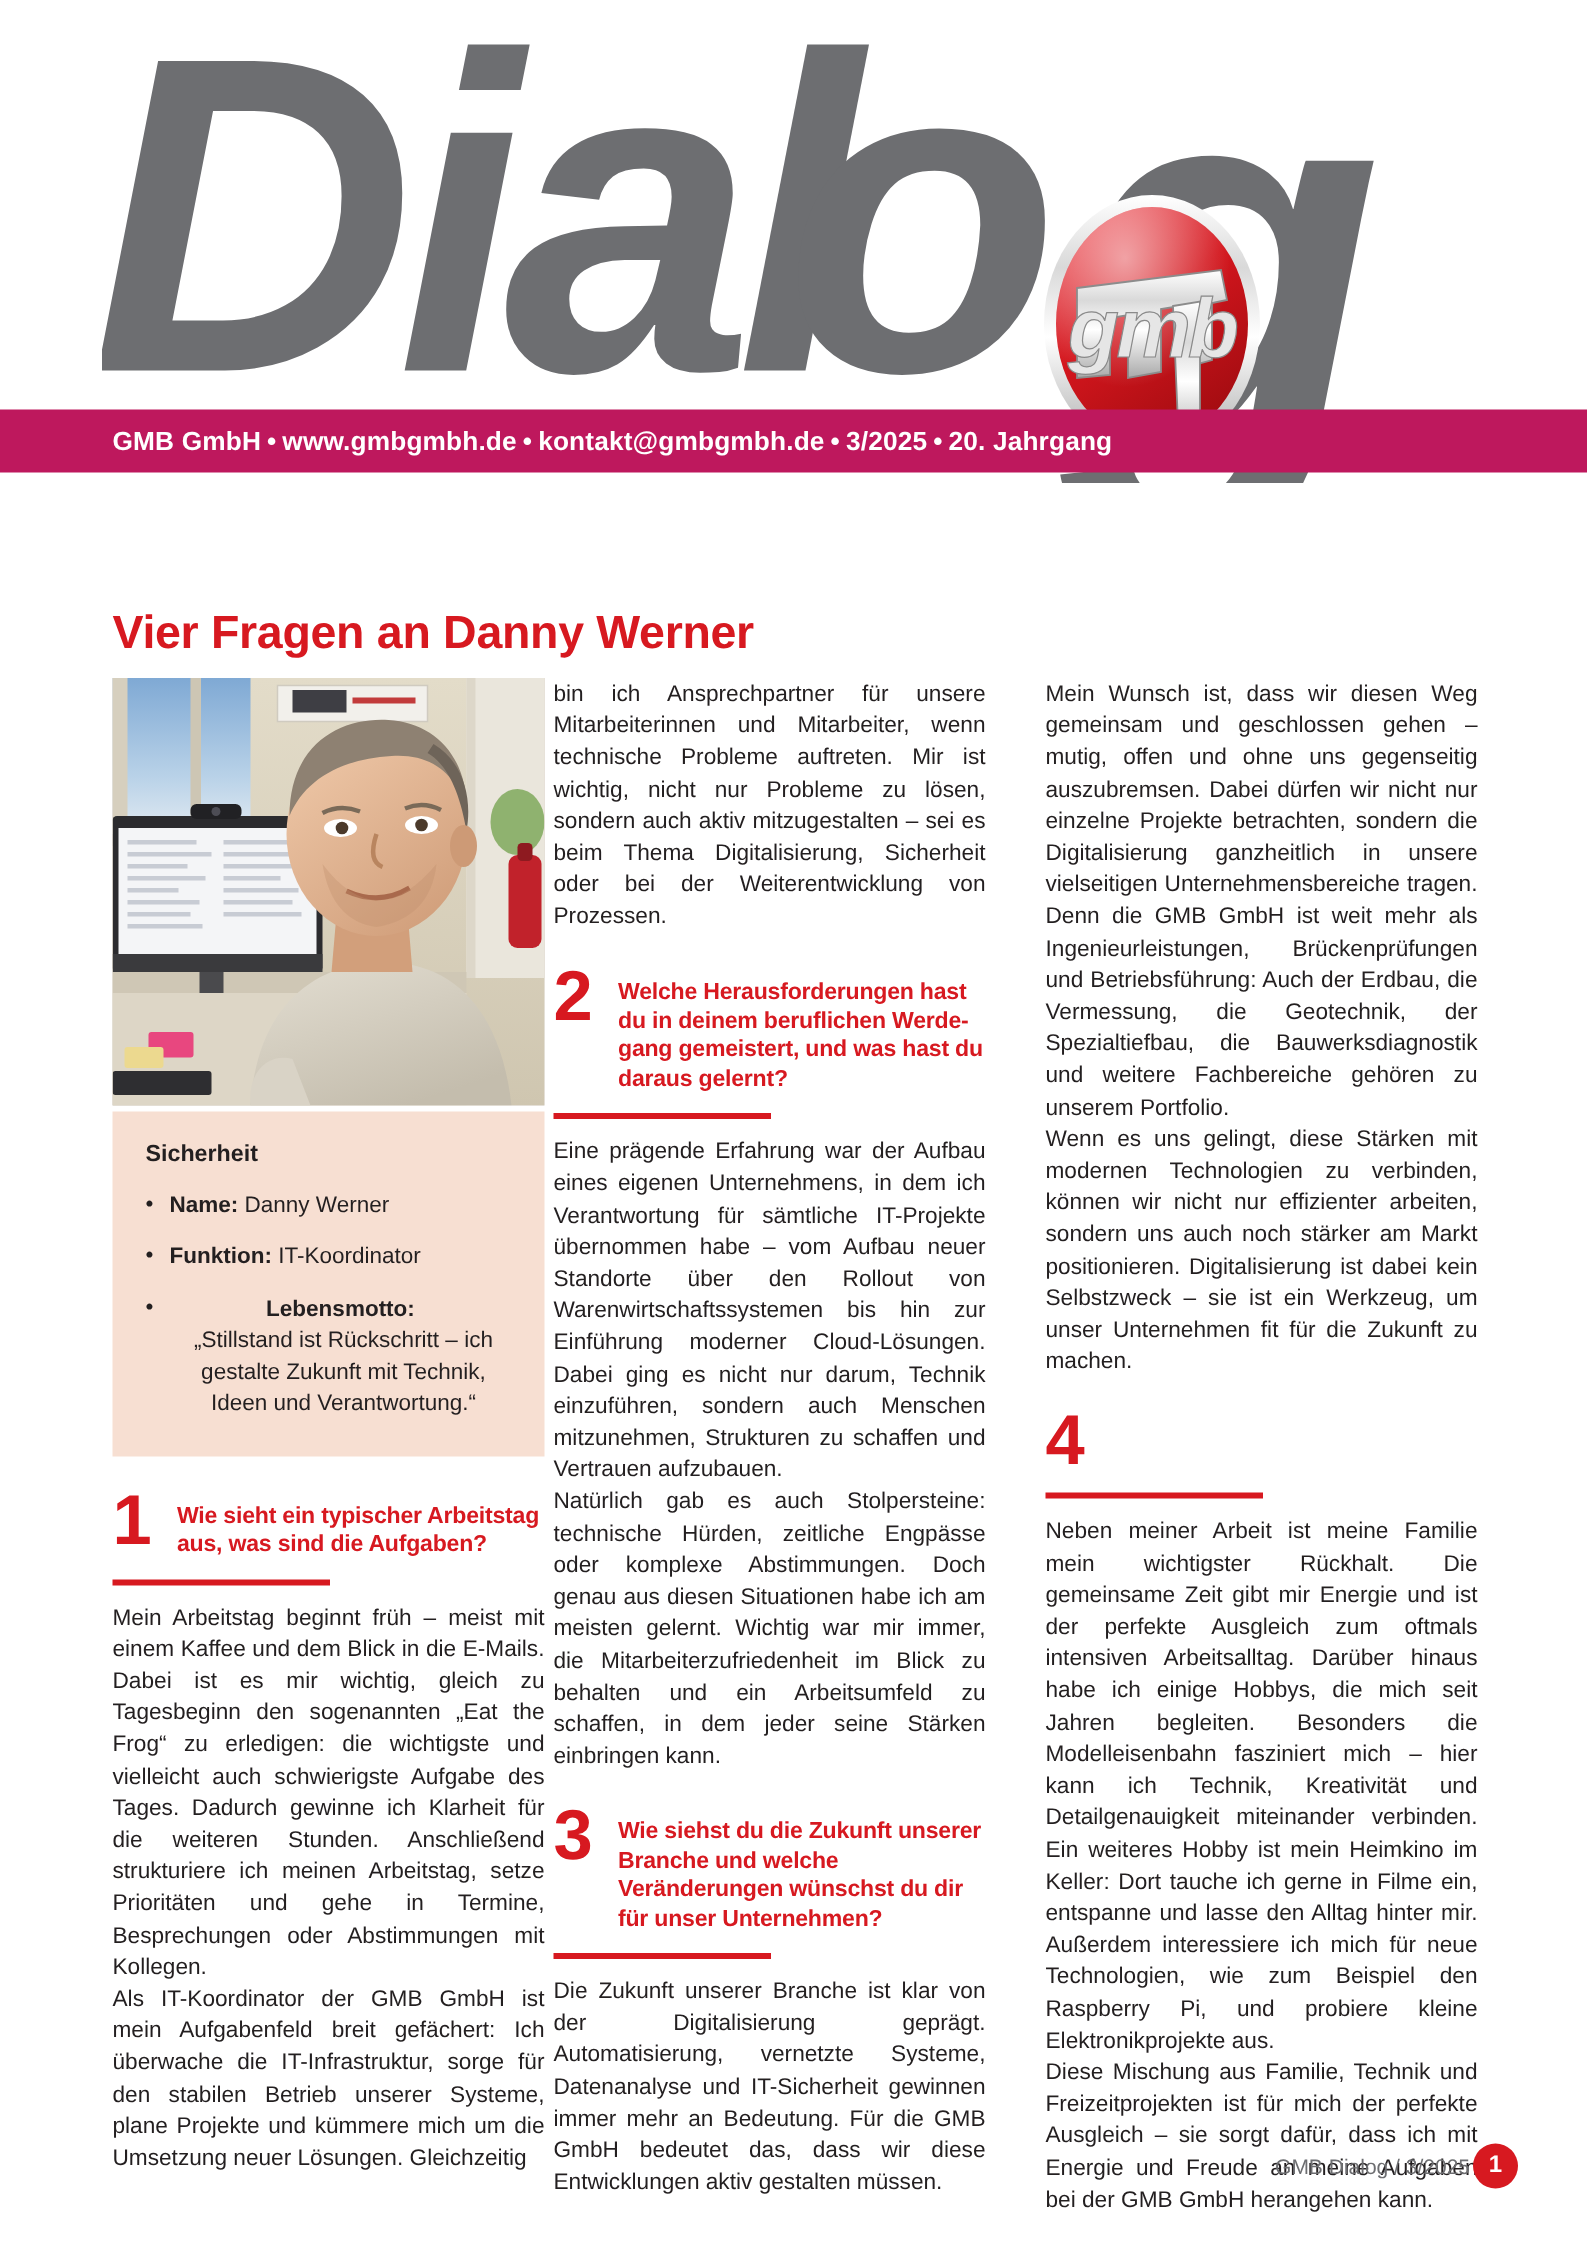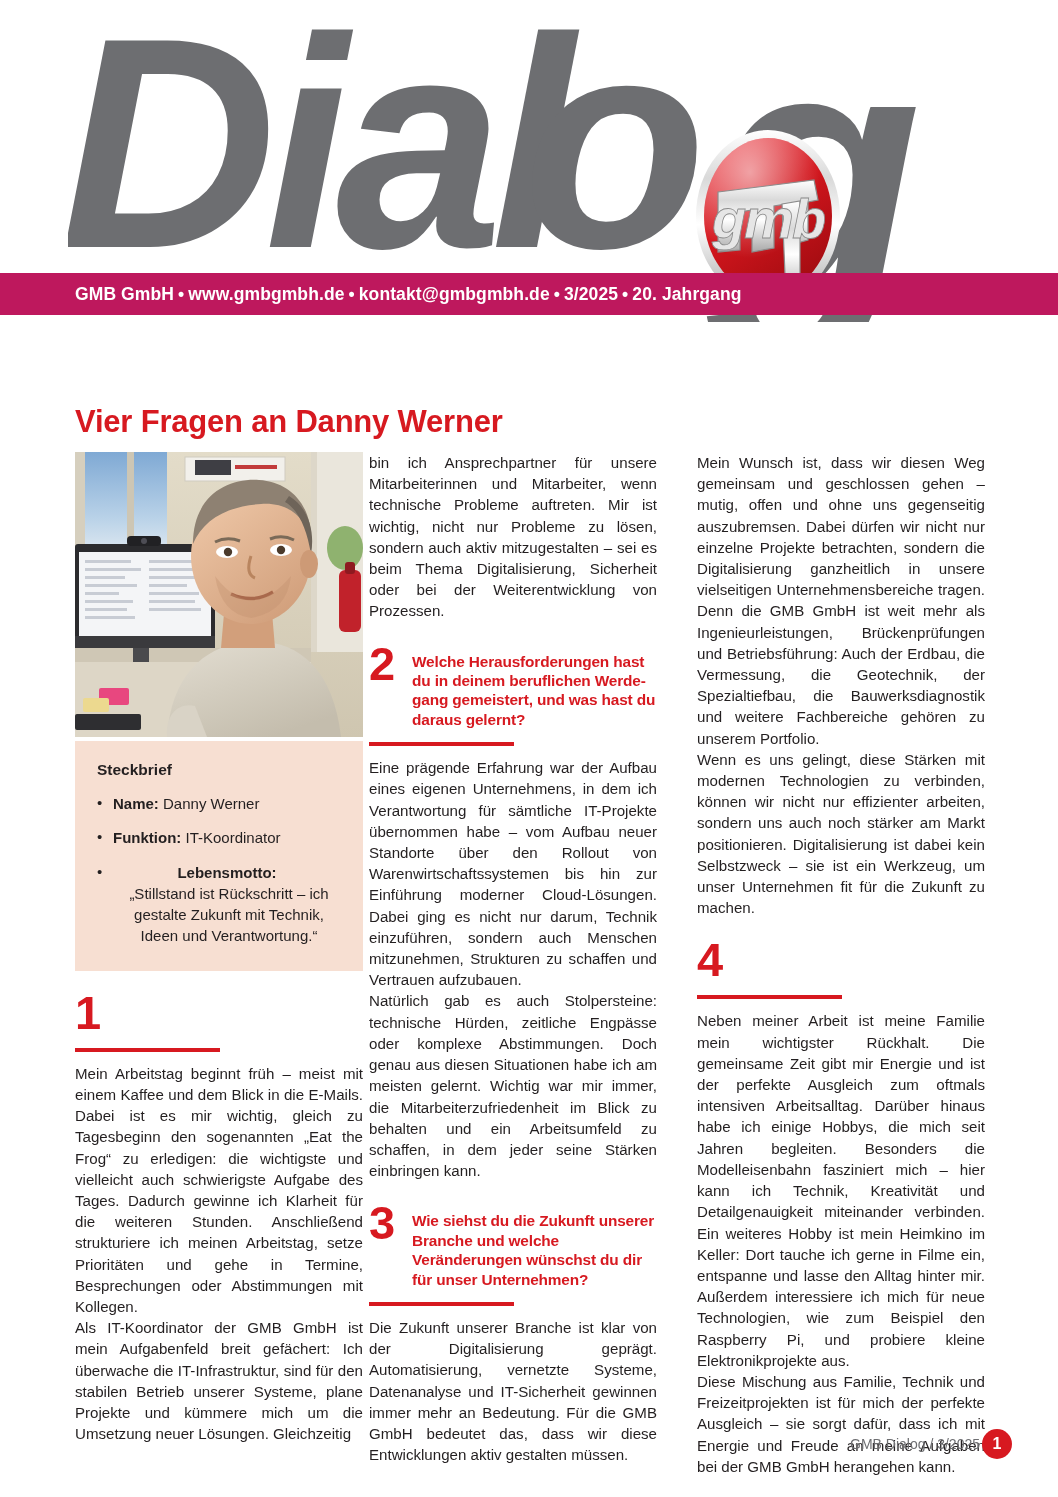--- a/index.html
+++ b/index.html
@@ -356,35 +356,36 @@
         <path d="M176 104 Q170 122 180 126" stroke="#b9855f" stroke-width="3" fill="none"></path>
         <path d="M156 142 Q178 152 198 140" stroke="#a9694c" stroke-width="3.4" fill="none"></path>
 
         <path d="M140 124 Q176 172 216 124 Q212 160 176 166 Q146 162 140 124 Z" fill="#c08f6c" opacity="0.35"></path>
 
         <path d="M92 285 C90 262 104 250 120 254 L132 285 Z" fill="#d9d3c6"></path>
       </svg>
     </div>
 
     <div class="steckbrief">
-      <h3>Steckbrief</h3>
+      <h3>Sicherheit</h3>
       <ul class="sb-list">
         <li class="sb-item"><span class="sb-label">Name:</span><span> Danny Werner</span></li>
         <li class="sb-item"><span class="sb-label">Funktion:</span><span> IT-Koordinator</span></li>
         <li class="sb-item"><span class="sb-label">Lebensmotto:</span><span class="sb-motto">„Stillstand ist Rückschritt – ich gestalte Zukunft mit Technik, Ideen und Verantwortung.“</span></li>
       </ul>
     </div>
 
     <div class="question">
       <span class="q-number">1</span>
+      <div class="q-text">Wie sieht ein typischer Arbeits­tag aus, was sind die Aufgaben?</div>
     </div>
     <div class="q-rule"></div>
     <div class="body-text">
       <p>Mein Arbeitstag beginnt früh – meist mit einem Kaffee und dem Blick in die E-Mails. Dabei ist es mir wichtig, gleich zu Tagesbeginn den sogenannten „Eat the Frog“ zu erledigen: die wichtigste und vielleicht auch schwierigste Aufgabe des Tages. Dadurch gewinne ich Klarheit für die weiteren Stunden. Anschließend strukturiere ich meinen Arbeitstag, setze Prioritäten und gehe in Termine, Besprechungen oder Abstimmungen mit Kollegen.</p>
-      <p>Als IT-Koordinator der GMB GmbH ist mein Aufgabenfeld breit gefächert: Ich überwache die IT-Infrastruktur, sind für den stabilen Betrieb unserer Systeme, plane Projekte und kümmere mich um die Umsetzung neuer Lösungen. Gleichzeitig</p>
+      <p>Als IT-Koordinator der GMB GmbH ist mein Aufgabenfeld breit gefächert: Ich überwache die IT-Infrastruktur, sorge für den stabilen Betrieb unserer Systeme, plane Projekte und kümmere mich um die Umsetzung neuer Lösungen. Gleichzeitig</p>
     </div>
   </div>
 
   <div class="col col-2">
     <div class="body-text">
       <p>bin ich Ansprechpartner für unsere Mitarbeiterinnen und Mitarbeiter, wenn technische Probleme auftreten. Mir ist wichtig, nicht nur Probleme zu lösen, sondern auch aktiv mitzugestalten – sei es beim Thema Digitalisierung, Sicherheit oder bei der Weiterentwicklung von Prozessen.</p>
     </div>
 
     <div class="question">
       <span class="q-number">2</span>

